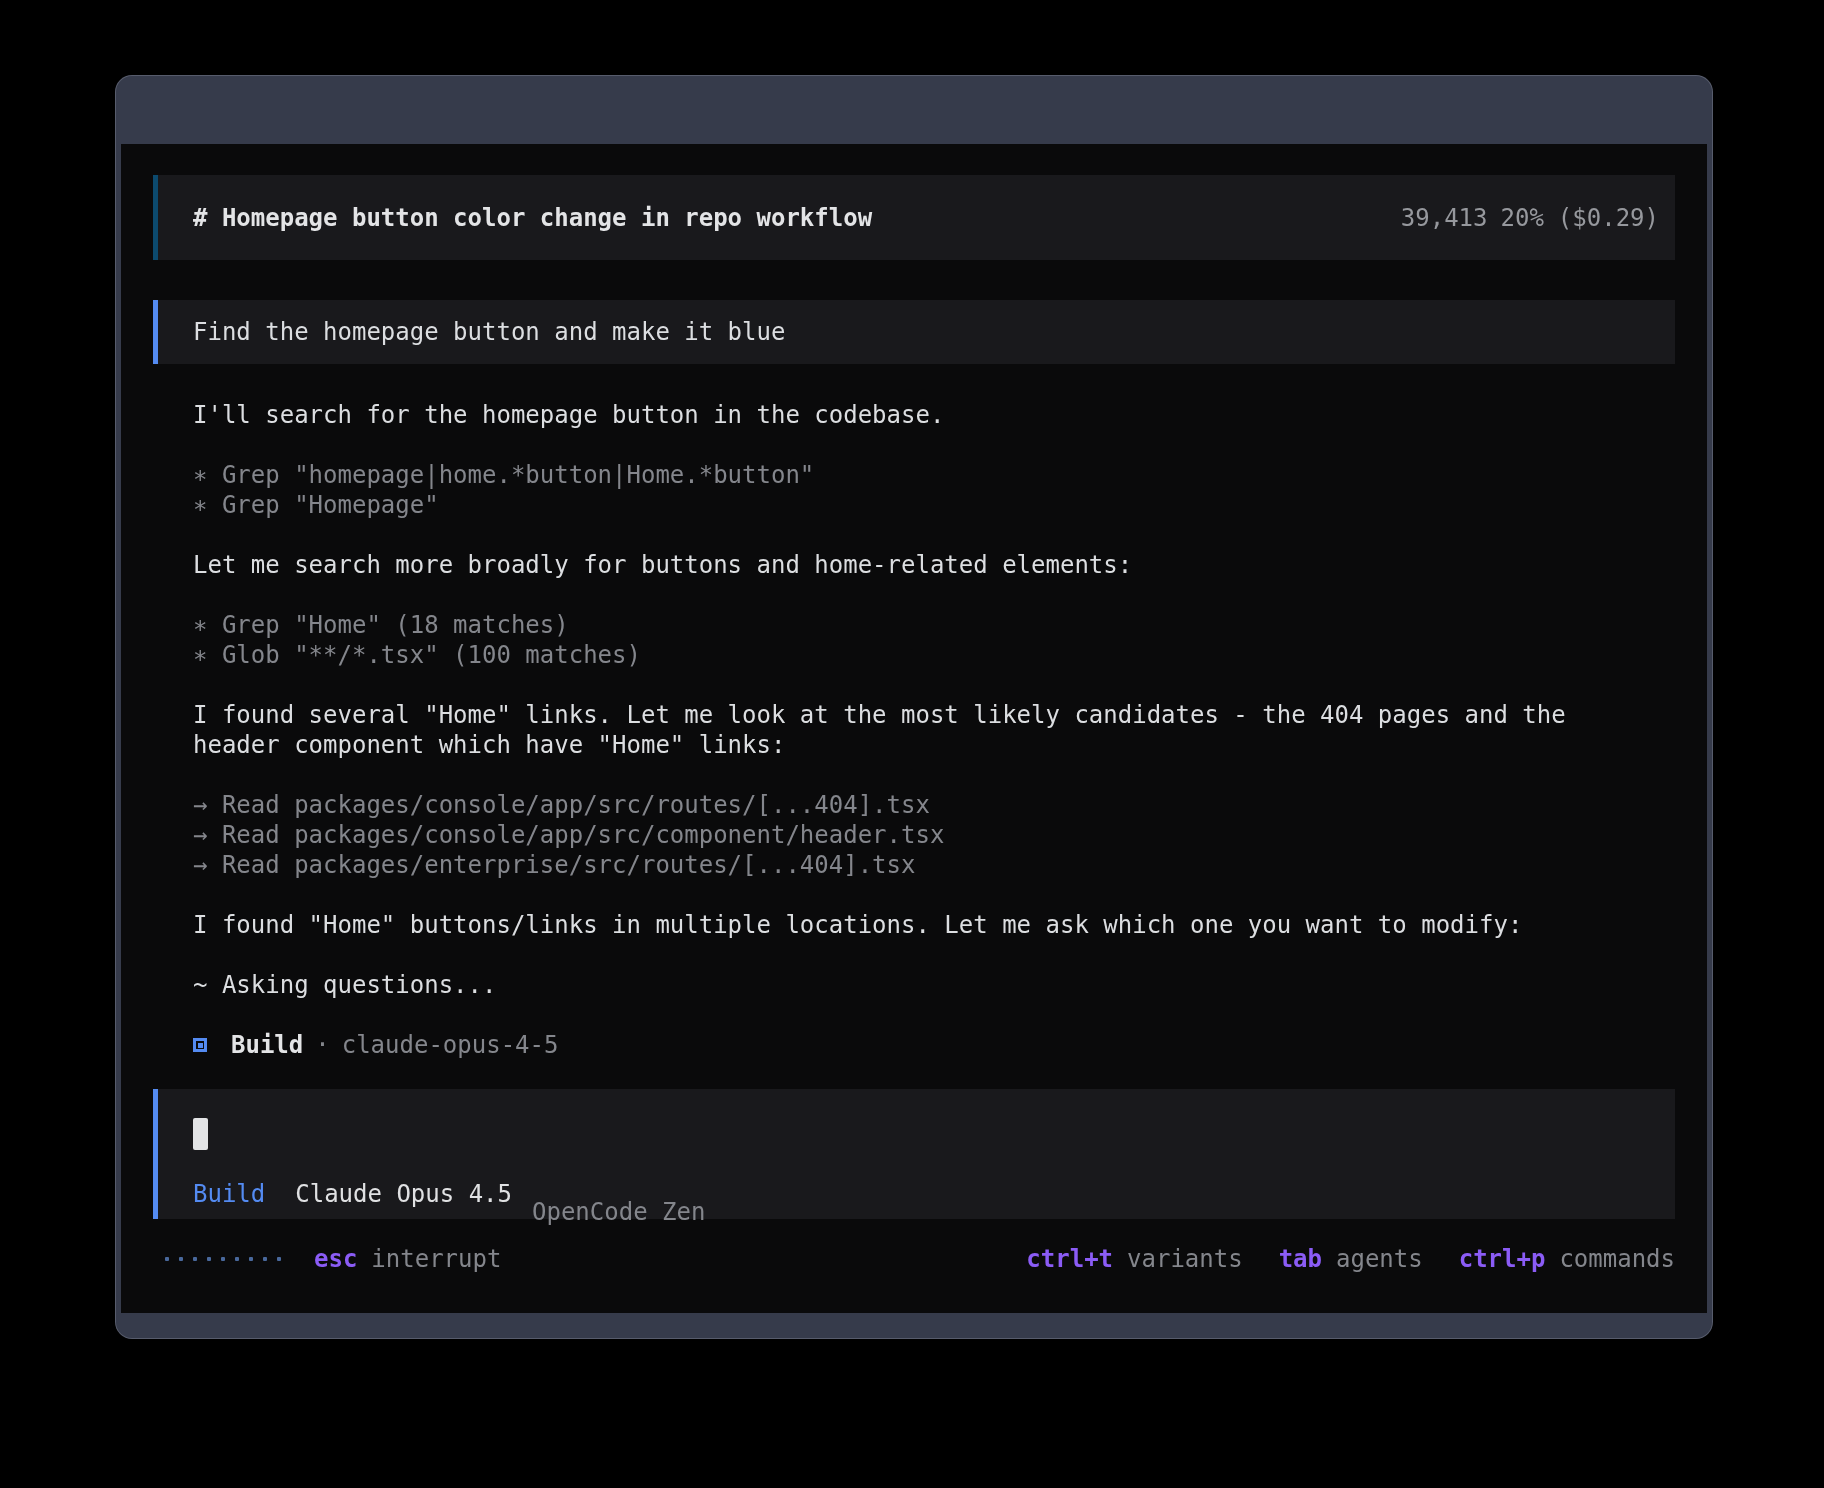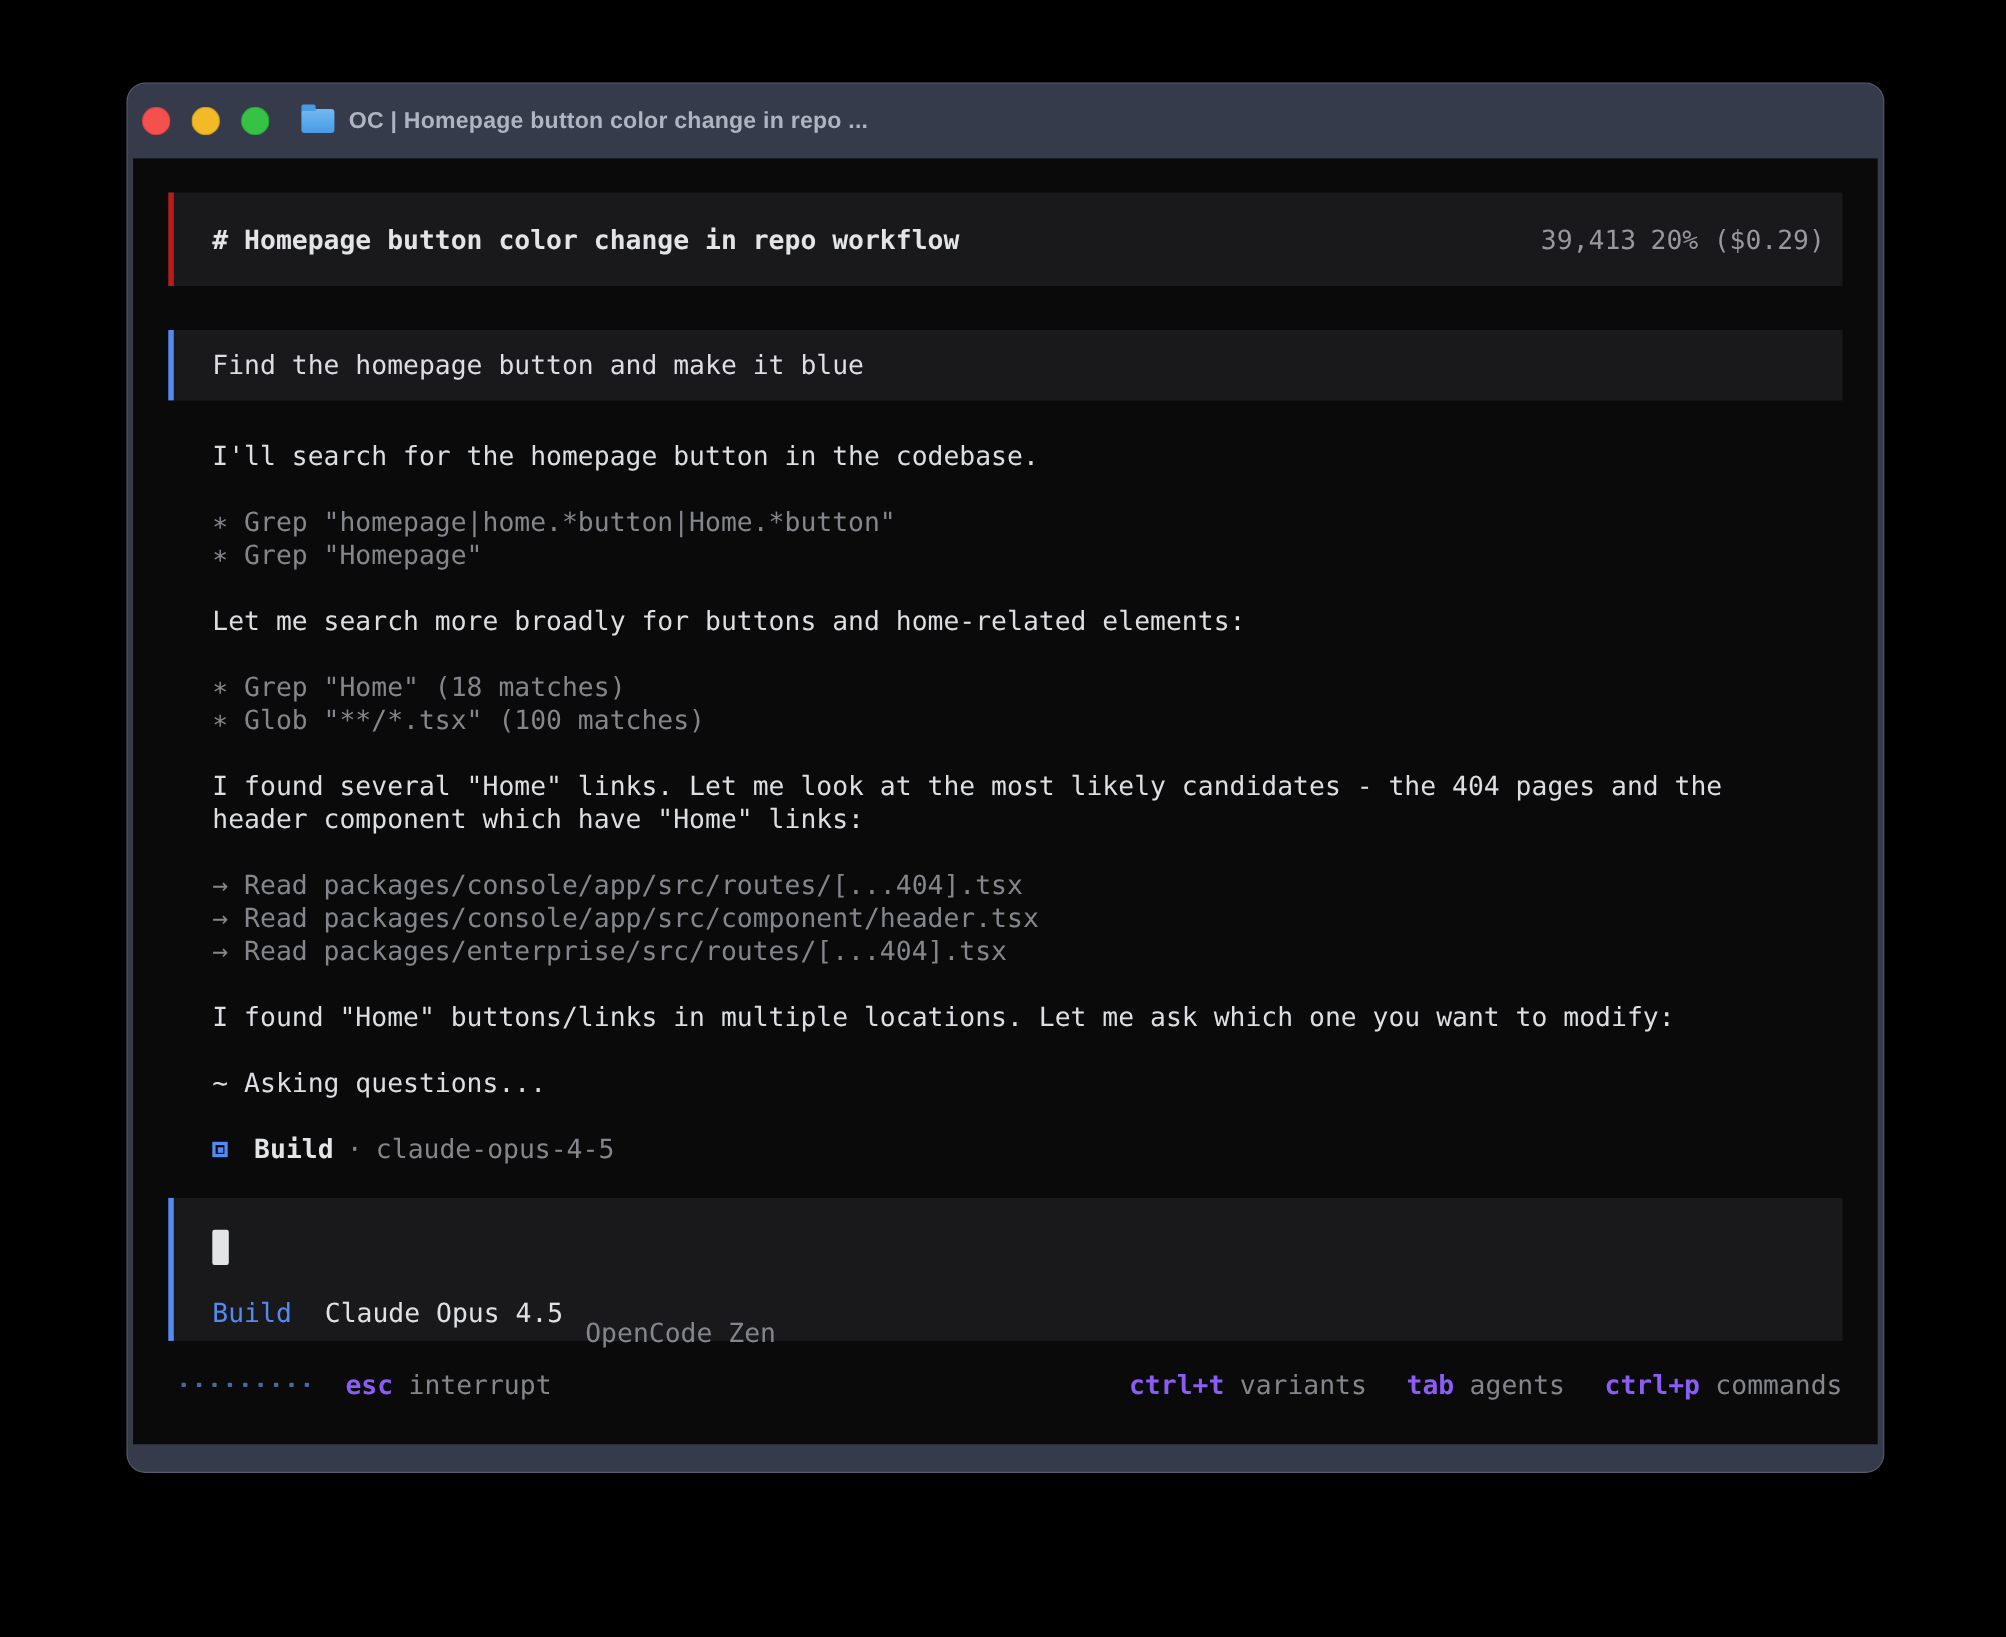--- a/index.html
+++ b/index.html
@@ -63,21 +63,21 @@
     position:absolute; left:5px; right:5px; top:68px; bottom:25px;
     background:#0a0a0b;
     padding:0 32px;
     overflow:hidden;
     font-size:24px;
     line-height:30px;
   }
 
   .block {
     background:#19191c;
-    border-left:5px solid #b91c1c;
+    border-left:5px solid #0c4a6e;
   }
   .block.blue { border-left-color:#548bf2; }
 
   .session-header {
     margin-top:31px;
     height:85px;
     display:flex; align-items:center; justify-content:space-between;
     padding:0 16px 0 35px;
   }
   .session-title { font-weight:bold; color:#e3e4e6; white-space:pre; }
@@ -147,29 +147,20 @@
   .key   { color:#8b5cf6; font-weight:bold; }
   .label { color:#84868c; margin-left:14px; }
   .footer-right { display:flex; align-items:center; gap:36px; }
   .shortcut { display:flex; align-items:center; white-space:pre; }
 </style>
 </head>
 <body>
 
 <div class="window">
 
-  <div class="titlebar">
-    <div class="lights">
-      <button class="light red"></button>
-      <button class="light yellow"></button>
-      <button class="light green"></button>
-    </div>
-    <span class="folder"></span>
-    <span class="win-title">OC | Homepage button color change in repo ...</span>
-  </div>
 
   <div class="content">
 
     <div class="block session-header">
       <span class="session-title"># Homepage button color change in repo workflow</span>
       <span class="session-stats">
         <span class="tokens">39,413</span>
         <span class="pct">20%</span>
         <span class="cost">($0.29)</span>
       </span>

